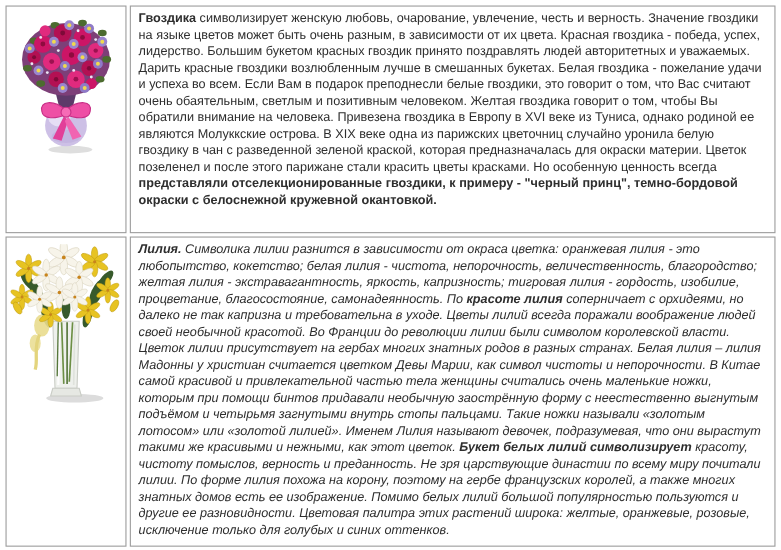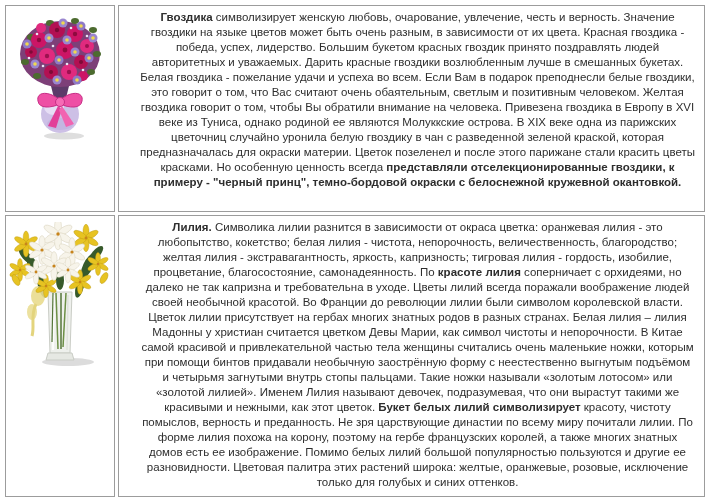--- a/index.html
+++ b/index.html
@@ -26,28 +26,28 @@
     border: 1px solid #9c9c9c;
     vertical-align: top;
     background: #ffffff;
   }
   td.img-cell {
     width: 104px;
     padding: 6px 2px 2px 2px;
     text-align: center;
   }
   td.text-cell {
-    padding: 4px 9px 4px 21px;
+    padding: 4px 9px 4px 7px;
     font-size: 11.5px;
     line-height: 15px;
     color: #2e2e2e;
-    text-align: center;
+    text-align: left;
   }
   tr.row-carnation td { height: 197px; }
-  tr.row-lily td { height: 272px; }
+  tr.row-lily td { height: 272px; font-style: italic; }
   .seg { font-weight: normal; }
   .seg.bold { font-weight: bold; }
   svg.flower-img { display: block; margin: 0 auto; }
 </style>
 </head>
 <body>
 
 <div class="page">
   <table class="flower-table">
     <tbody>

